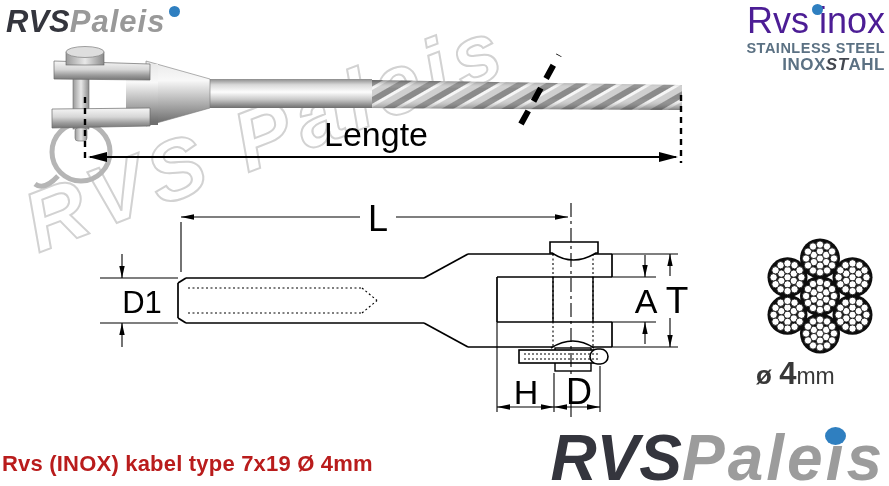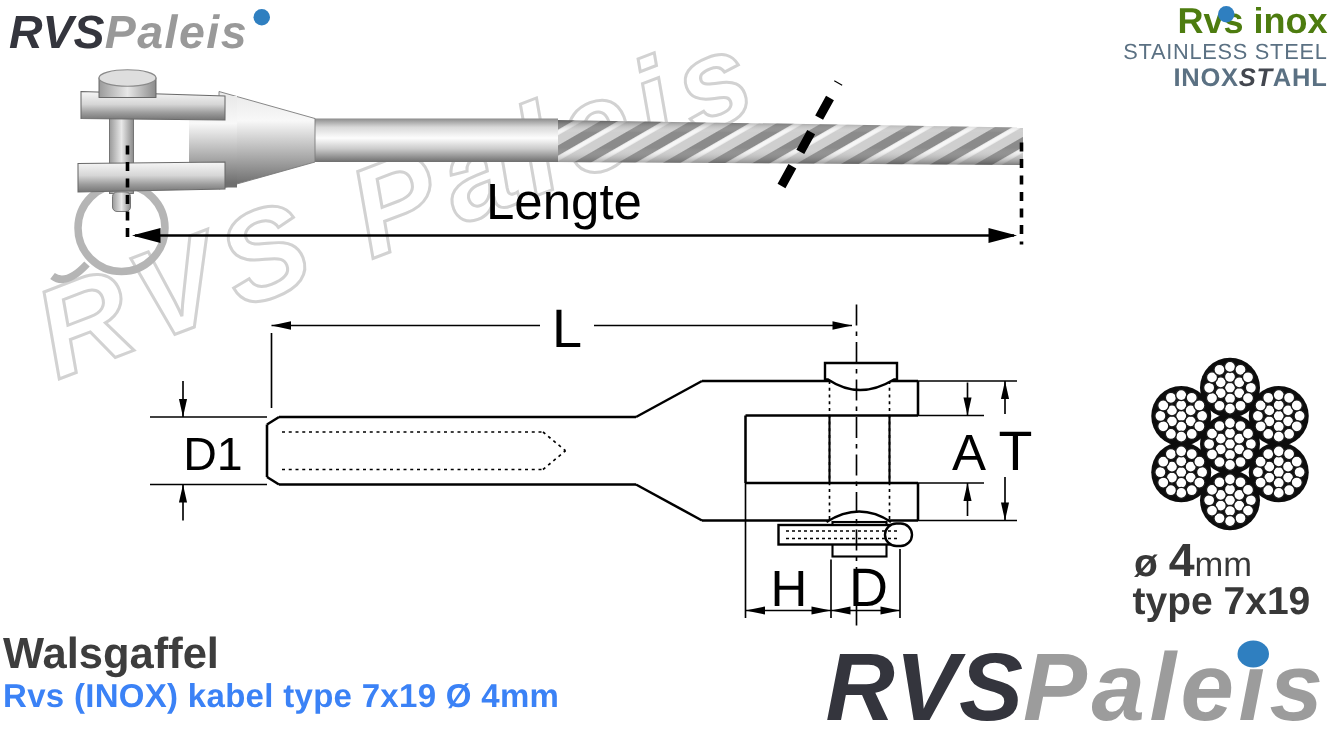--- a/index.html
+++ b/index.html
@@ -13,26 +13,26 @@
     white-space:nowrap;z-index:1;user-select:none;}
   
   .logo-tl{position:absolute;left:6px;top:4px;z-index:5;white-space:nowrap;}
   .logo-tl .p1{font-size:31px;font-weight:bold;font-style:italic;color:#34353d;}
   .logo-tl .p2{font-size:31px;font-weight:bold;font-style:italic;color:#999999;letter-spacing:1px;}
   .dot{position:absolute;border-radius:50%;background:#2f7fc0;z-index:6;}
   .dot-tl{left:169px;top:6px;width:11px;height:11px;}
   .dot-tr{left:812px;top:4px;width:11px;height:11px;}
   .dot-br{left:825px;top:427px;width:21px;height:18px;}
   .logo-tr{position:absolute;right:4px;top:2px;z-index:5;text-align:right;line-height:1.05;}
-  .logo-tr .l1{font-size:24px;font-weight:bold;color:#4d7c0f;letter-spacing:0px;}
-  .logo-tr .l2{font-size:14.5px;font-weight:normal;color:#5b7183;letter-spacing:.5px;margin-top:1px;}
+  .logo-tr .l1{font-size:36px;font-weight:normal;color:#4c1d95;letter-spacing:0px;}
+  .logo-tr .l2{font-size:14.5px;font-weight:bold;color:#5b7183;letter-spacing:.5px;margin-top:1px;}
   .logo-tr .l3{font-size:17px;font-weight:bold;color:#5b7183;letter-spacing:.5px;}
   .logo-tr .l3 .mid{color:#43474f;font-style:italic;}
   .prod-name{position:absolute;left:2px;top:420px;font-size:29px;font-weight:bold;color:#3d3d3d;z-index:5;}
-  .prod-desc{position:absolute;left:2px;top:451px;font-size:22px;font-weight:bold;color:#3b82f6;z-index:5;letter-spacing:.2px;}
+  .prod-desc{position:absolute;left:2px;top:451px;font-size:22px;font-weight:bold;color:#b91c1c;z-index:5;letter-spacing:.2px;}
   .logo-br{position:absolute;right:4px;bottom:-9px;z-index:5;white-space:nowrap;}
   .logo-br .p1{font-size:64px;font-weight:bold;font-style:italic;color:#34353d;}
   .logo-br .p2{font-size:64px;font-weight:bold;font-style:italic;color:#9c9c9c;letter-spacing:3px;}
   .rope-cap1{position:absolute;left:756px;top:356px;z-index:5;color:#383838;white-space:nowrap;}
   .rope-cap1 .sym{font-size:26px;font-weight:bold;}
   .rope-cap1 .val{font-size:31px;font-weight:bold;}
   .rope-cap1 .unit{font-size:23px;font-weight:normal;}
   .rope-cap2{position:absolute;left:755px;top:385px;font-size:26px;font-weight:bold;color:#383838;z-index:5;}
   svg{position:absolute;left:0;top:0;z-index:3;}
   svg text{font-family:"Liberation Sans",sans-serif;fill:#000;}
@@ -384,21 +384,19 @@
         <circle cx="838.6" cy="277.3" r="3.7" fill="#fff" stroke="#1a1a1a" stroke-width="0.9"></circle>
         <circle cx="840.4" cy="270.3" r="3.7" fill="#fff" stroke="#1a1a1a" stroke-width="0.9"></circle>
         <circle cx="845.5" cy="265.2" r="3.7" fill="#fff" stroke="#1a1a1a" stroke-width="0.9"></circle>
         <circle cx="852.5" cy="263.4" r="3.7" fill="#fff" stroke="#1a1a1a" stroke-width="0.9"></circle>
         <circle cx="859.4" cy="265.2" r="3.7" fill="#fff" stroke="#1a1a1a" stroke-width="0.9"></circle>
         <circle cx="864.5" cy="270.3" r="3.7" fill="#fff" stroke="#1a1a1a" stroke-width="0.9"></circle>
       </g>
   </svg>
 
   <div class="rope-cap1"><span class="sym">ø</span><span class="sym">&nbsp;</span><span class="val">4</span><span class="unit">mm</span></div>
-  <div class="rope-cap2">type 7x19</div>
-
-  <div class="prod-name">Walsgaffel</div>
+
   <div class="prod-desc">Rvs (INOX) kabel type 7x19 Ø 4mm</div>
 
   <div class="logo-br"><span class="p1">RVS</span><span class="p2">Paleis</span></div>
   <div class="dot dot-br"></div>
 
 </div>
 
 </body></html>

